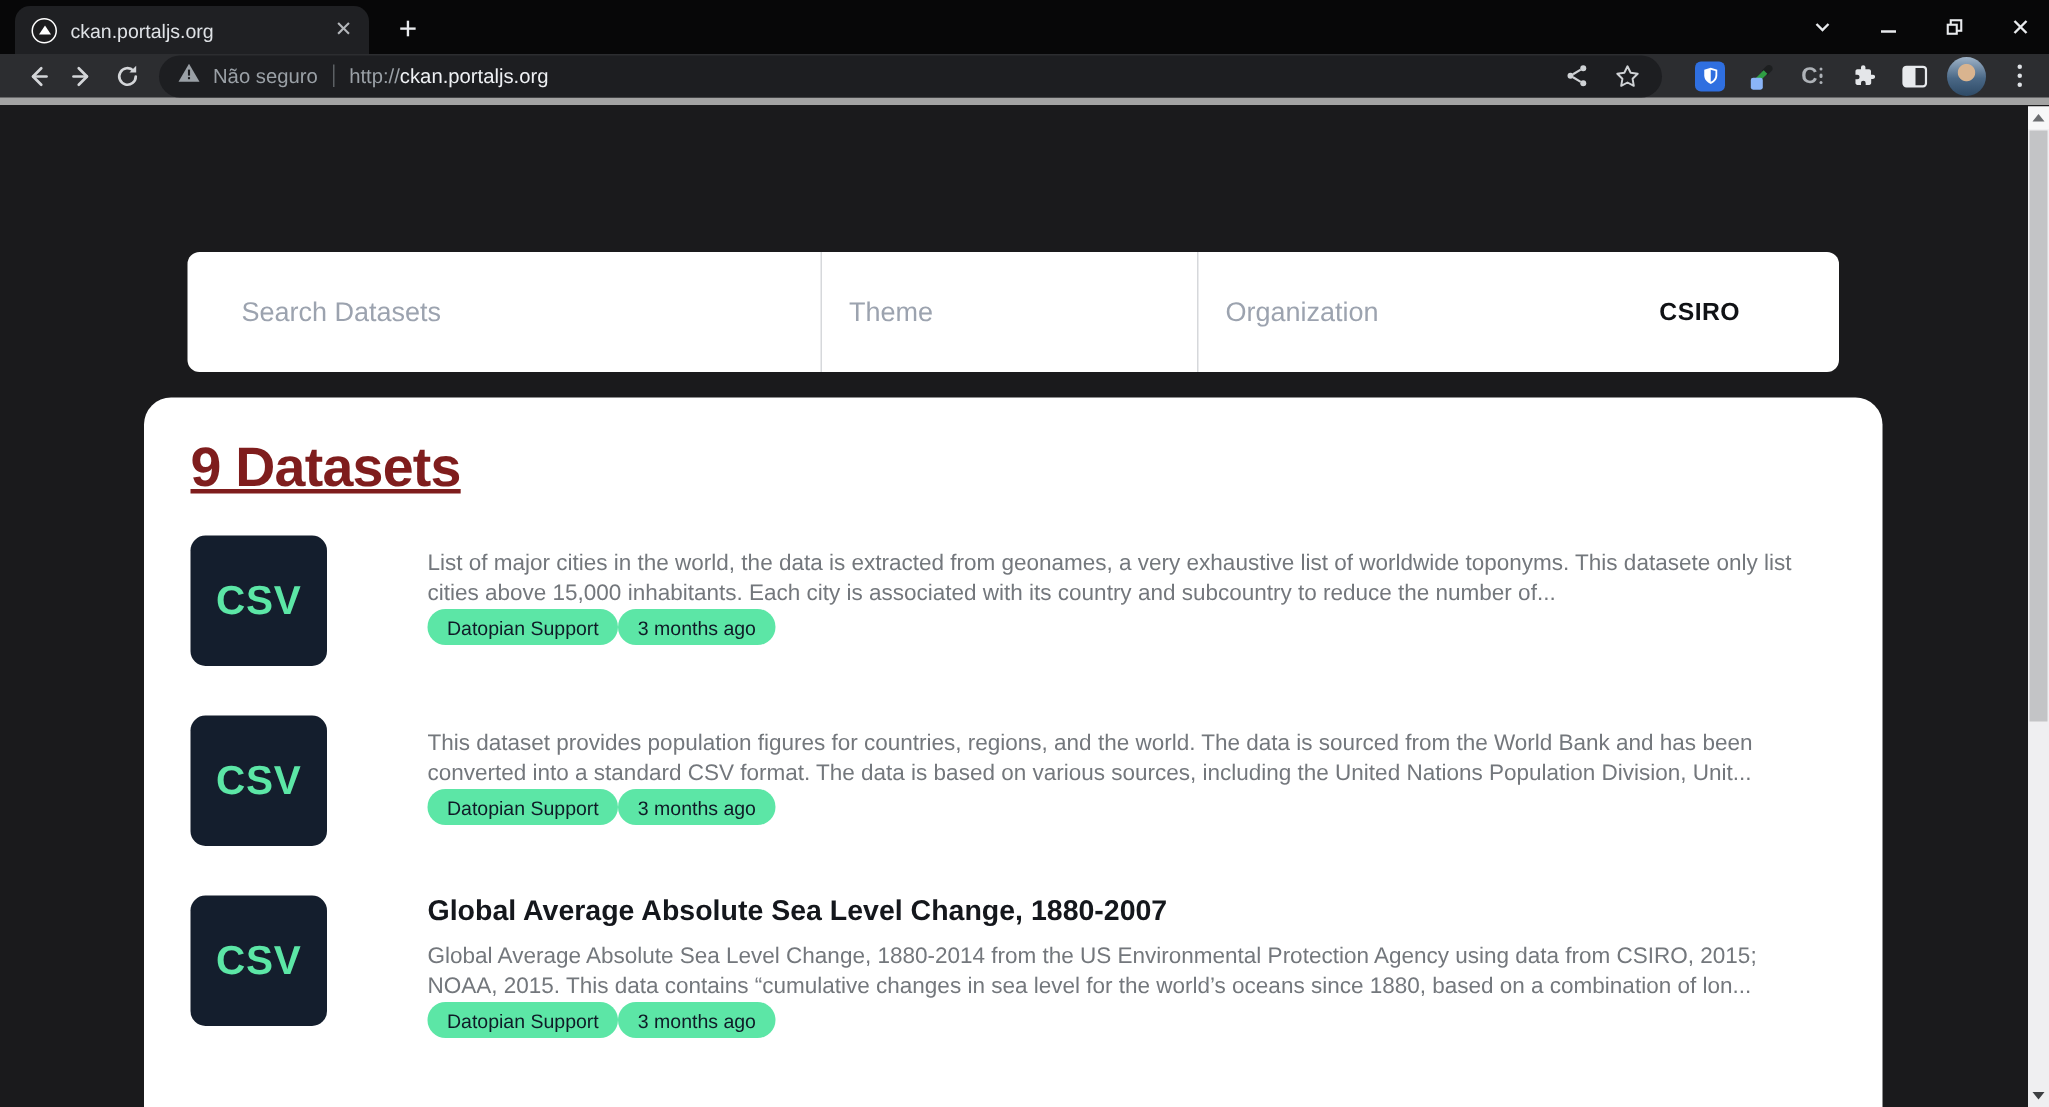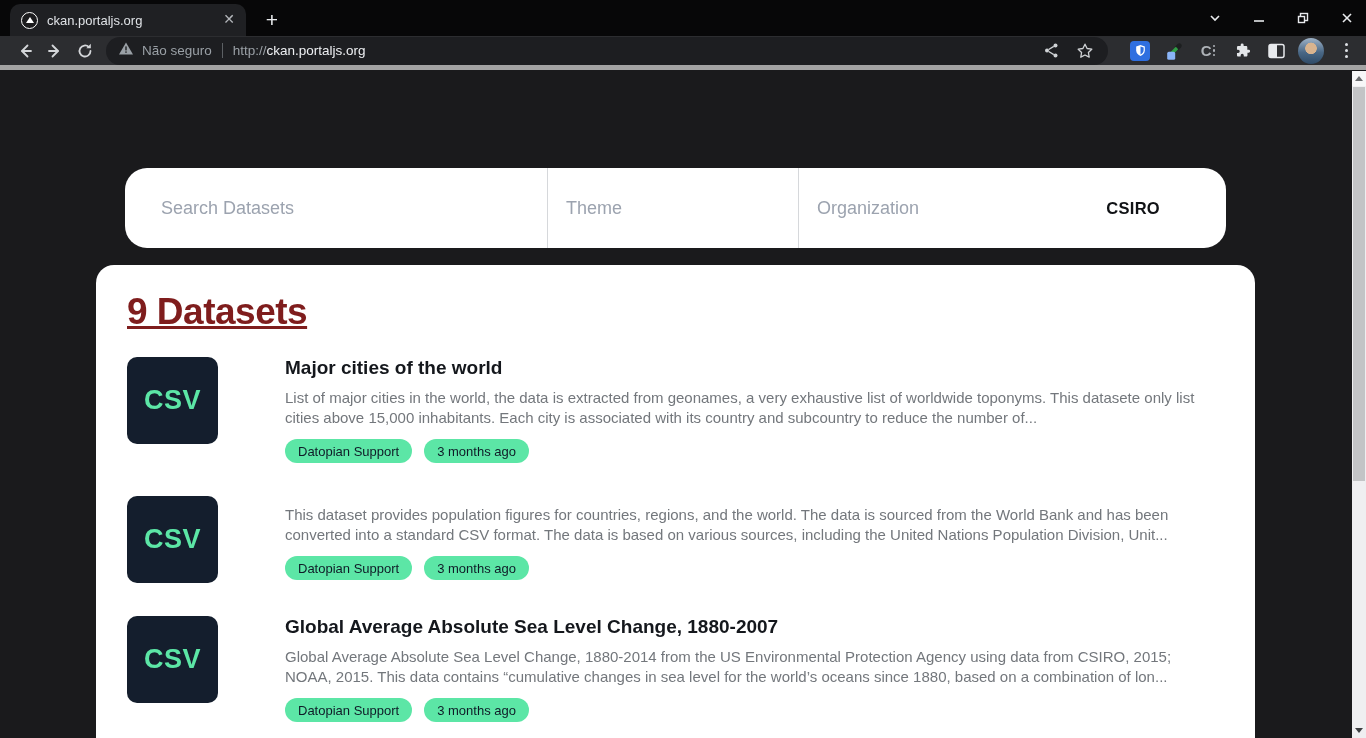--- a/index.html
+++ b/index.html
@@ -44,21 +44,21 @@
   .avatar { width:26px; height:26px; border-radius:50%; flex:none;
             background: radial-gradient(circle at 50% 40%, #d9b48f 0 27%, rgba(0,0,0,0) 30%),
                         linear-gradient(180deg,#9fb3c8 0%,#4a6886 55%,#2e4a66 100%); }
   .kebab { display:flex; flex-direction:column; gap:3px; align-items:center; }
   .kebab i { width:3px; height:3px; background:#dfe2e6; border-radius:50%; }
 
   
   .page { position:absolute; left:0; top:71px; width:1366px; height:667px; background:#1a1a1c; }
 
   .searchbar { position:absolute; left:125px; top:97px; width:1101px; height:80px; background:#fff;
-               border-radius:22px; display:flex; align-items:stretch; overflow:hidden;justify-content:flex-end; }
+               border-radius:8px; display:flex; align-items:stretch; overflow:hidden;justify-content:flex-end; }
   .sfield { display:flex; align-items:center; }
   .sfield input { border:none; outline:none; width:100%; font-size:18px; color:#26282c; background:transparent;
                   font-family:"Liberation Sans","DejaVu Sans",sans-serif; }
   .sfield input::placeholder { color:#9ca3af; opacity:1; }
   .f1 { width:422px; padding-left:36px; padding-right:14px; }
   .f2 { width:250px; padding-left:18px; padding-right:14px; }
   .f3 { flex:1; padding-left:18px; padding-right:14px; }
   .vdiv { width:1px; background:#d6d8db; }
   .search-btn { border:none; background:transparent; font-weight:700; font-size:16.5px; color:#101215;
                 letter-spacing:0.3px; margin-right:66px; align-self:center; cursor:pointer;
@@ -69,21 +69,21 @@
   .card h1 { margin:26px 16px 0 31px; font-size:37px; font-weight:700; color:#7f1d1d; letter-spacing:-0.5px;text-decoration:underline; }
   .ds-list { margin-top:24px; }
   .ds-item { display:flex; align-items:flex-start; padding-left:31px; margin-bottom:33px; }
   .csv-badge { width:91px; height:87px; background:#141e2d; border-radius:10px; flex:none;
                display:flex; align-items:center; justify-content:center;
                color:#5ce6a6; font-weight:700; font-size:27px; letter-spacing:0.5px; }
   .ds-body { margin-left:67px; padding-top:0px; min-width:0; }
   .ds-title { font-size:19px; font-weight:700; color:#14171c; line-height:22px; }
   .ds-desc { margin-top:9px; font-size:15px; line-height:20px; color:#73777c; max-width:936px;
              display:-webkit-box; -webkit-line-clamp:2; -webkit-box-orient:vertical; overflow:hidden; }
-  .badge-row { margin-top:11px; display:flex; gap:12px; }
+  .badge-row { margin-top:0; display:flex; gap:0; }
   .badge { background:#5ce6a6; color:#0f1b27; font-size:13px; line-height:1; padding:6px 13px 5px;
            border-radius:12px; white-space:nowrap; }
 
   
   .scrollbar { position:absolute; right:0; top:0; width:14px; height:667px; background:#efeff1; }
   .sb-btn { position:absolute; left:0; width:14px; height:15px; background:#f7f7f8;
             display:flex; align-items:center; justify-content:center; }
   .sb-up { top:0; } .sb-down { bottom:0; background:#efeff1; }
   .sb-thumb { position:absolute; left:1px; top:16px; width:12px; height:394px; background:#c3c4c6; }
   .tri-up { width:0; height:0; border-left:4px solid transparent; border-right:4px solid transparent;
@@ -234,21 +234,20 @@
       </div>
       <button class="search-btn">CSIRO</button>
     </div>
 
     <div class="card">
       <h1>9 Datasets</h1>
       <div class="ds-list">
   <div class="ds-item">
     <div class="csv-badge">CSV</div>
     <div class="ds-body">
-      <div class="ds-title">Major cities of the world</div>
       <div class="ds-desc">List of major cities in the world, the data is extracted from geonames, a very exhaustive list of worldwide toponyms. This datasete only list cities above 15,000 inhabitants. Each city is associated with its country and subcountry to reduce the number of...</div>
       <div class="badge-row">
                 <span class="badge">Datopian Support</span>
                 <span class="badge">3 months ago</span>
               </div>
     </div>
   </div>
 
   <div class="ds-item">
     <div class="csv-badge">CSV</div>

